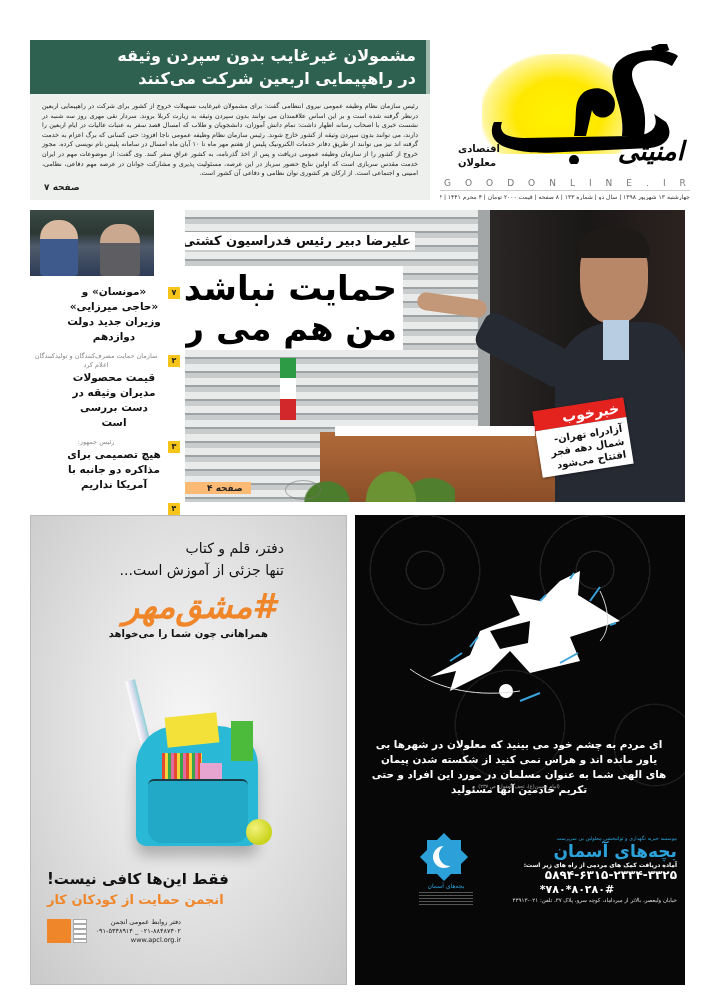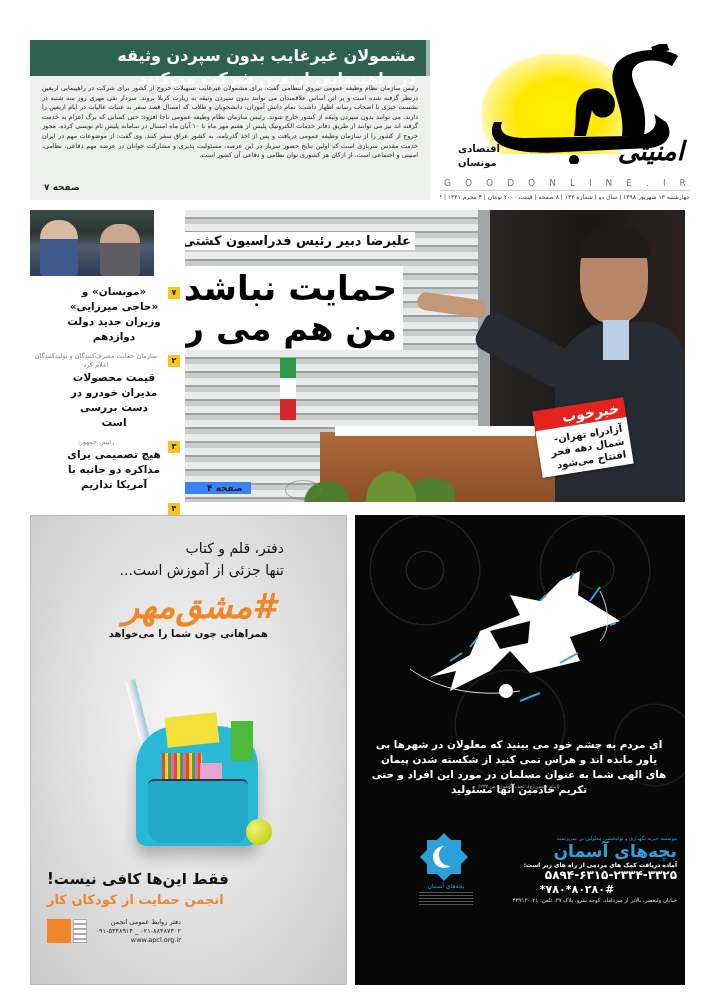--- a/index.html
+++ b/index.html
@@ -11,21 +11,21 @@
     .sun { position: absolute; left: 42px; top: 22px; width: 140px; height: 100px;
            background: radial-gradient(ellipse at 55% 60%, #fff200 0%, #ffe800 40%, #fff6a0 70%, rgba(255,255,255,0) 74%); }
     .logo-main { position: absolute; left: 14px; top: 12px; width: 230px; height: 120px; }
     .logo-sub { position: absolute; left: 18px; top: 110px; width: 60px; text-align: left; font-size: 10px; line-height: 14px; font-weight: bold; color: #111; }
     .logo-roz { position: absolute; right: 6px; top: 104px; font-size: 26px; font-weight: bold; font-style: italic; font-family: "DejaVu Serif", serif; color: #000; }
     .goodonline { position: absolute; left: 0; top: 146px; width: 250px; display: flex; justify-content: space-between; direction: ltr; font-size: 9px; color: #777; letter-spacing: 0; padding: 0 4px; border-bottom: 1px solid #ccc; padding-bottom: 2px; }
     .dateline { position: absolute; left: 0; top: 161px; width: 250px; font-size: 6px; color: #333; text-align: center; white-space: nowrap; overflow: hidden; }
 
     
     .top-story { position: absolute; left: 30px; top: 40px; width: 400px; height: 160px; background: #eef0ee; }
-    .top-story-head { background: #2e6150; height: 36px; padding: 4px 10px; color: #fff; text-align: right; border-right: 4px solid #9fb9ad; }
+    .top-story-head { background: #2e6150; height: 54px; padding: 4px 10px; color: #fff; text-align: right; border-right: 4px solid #9fb9ad; }
     .top-story-head .l { font-size: 16px; font-weight: bold; line-height: 23px; }
     .top-story-body { padding: 8px 12px 0 12px; font-size: 6.4px; line-height: 9.6px; color: #222; text-align: justify; }
     .top-story-page { position: absolute; right: auto; left: 14px; bottom: 8px; font-size: 9px; font-weight: bold; color: #222; }
 
     
     .left-col { position: absolute; left: 30px; top: 210px; width: 150px; }
     .ministers-photo { width: 124px; height: 66px; margin-left: 0; margin-right: 26px;
       background: linear-gradient(180deg, #3a4a44 0%, #2b3733 35%, #4f5b6b 55%, #2d3b56 100%); position: relative; overflow: hidden; }
     .ministers-photo .p1 { position: absolute; left: 10px; top: 10px; width: 38px; height: 56px; border-radius: 18px 18px 4px 4px; background: linear-gradient(180deg,#d9b9a0 0 34%, #3e5a8c 34% 100%); }
     .ministers-photo .p2 { position: absolute; left: 70px; top: 14px; width: 40px; height: 52px; border-radius: 18px 18px 4px 4px; background: linear-gradient(180deg,#caa88f 0 36%, #5e5e62 36% 100%); }
@@ -54,21 +54,21 @@
     .plant { position: absolute; left: 110px; top: 175px; width: 160px; height: 117px; background:
       radial-gradient(ellipse at 20% 100%, #4c7d2d 0 12%, transparent 13%),
       radial-gradient(ellipse at 60% 100%, #6b9334 0 18%, transparent 19%),
       radial-gradient(ellipse at 85% 100%, #507f2e 0 14%, transparent 15%); }
     .olympic { position: absolute; left: 100px; top: 270px; width: 36px; height: 20px; border: 1px solid #777; border-radius: 50%; opacity: .55; }
 
     .kicker-box { position: absolute; right: 270px; top: 22px; background: #fff; padding: 0 4px; font-size: 13px; font-weight: bold; color: #111; white-space: nowrap; line-height: 18px; }
     .headline-box { position: absolute; background: #fff; font-weight: 900; color: #000; white-space: nowrap; padding: 0 6px; }
     .headline-1 { right: 282px; top: 56px; font-size: 34px; line-height: 44px; }
     .headline-2 { right: 282px; top: 96px; font-size: 34px; line-height: 44px; }
-    .main-page { position: absolute; left: 0; bottom: 8px; background: #3b82f6; font-size: 9px; font-weight: bold; padding: 1px 8px 1px 22px; color: #222; }
+    .main-page { position: absolute; left: 0; bottom: 8px; background: #fdba74; font-size: 9px; font-weight: bold; padding: 1px 8px 1px 22px; color: #222; }
 
     .khabar { position: absolute; left: 537px; top: 404px; width: 92px; transform: rotate(-9deg); transform-origin: center; box-shadow: 0 1px 3px rgba(0,0,0,.4); }
     .khabar-head { background: #e4231f; color: #fff; font-size: 14px; font-weight: bold; padding: 2px 6px; text-align: right; }
     .khabar-body { background: #fff; color: #111; font-size: 10px; font-weight: bold; line-height: 13px; padding: 4px 6px; text-align: right; }
 
     
     .ad-left { position: absolute; left: 30px; top: 515px; width: 317px; height: 470px; border: 1px solid #bbb;
       background: radial-gradient(ellipse at 50% 45%, #f6f6f6 0%, #e4e4e4 45%, #c9c9c9 100%); overflow: hidden; }
     .ad-l-line1, .ad-l-line2 { position: absolute; right: 62px; font-size: 14px; font-weight: normal; color: #111; }
     .ad-l-line1 { top: 24px; }
@@ -122,21 +122,21 @@
   <div class="sun"></div>
   <svg class="logo-main" viewBox="0 0 230 120">
     <path d="M40 78 C 30 100, 55 112, 110 108 L 196 104 C 214 102, 220 90, 212 78 L 200 70 C 206 84, 196 92, 176 92 L 70 94 C 52 94, 44 88, 48 78 Z" fill="#000"></path>
     <path d="M168 92 C 172 60, 150 40, 162 20 C 176 2, 214 4, 224 12 L 218 22 C 200 12, 178 16, 178 30 C 178 46, 196 56, 190 92 Z" fill="#000"></path>
     <path d="M120 92 C 124 72, 118 58, 130 48 C 146 38, 166 50, 160 66 C 154 78, 140 74, 138 66 L 132 92 Z" fill="#000"></path>
     <circle cx="120" cy="116" r="5" fill="#000"></circle>
     <rect x="198" y="0" width="16" height="9" fill="#000" transform="rotate(-20 206 4)"></rect>
   </svg>
   <div class="logo-sub">
     <div>اقتصادی</div>
-    <div>مونسان</div>
+    <div>معلولان</div>
   </div>
   <div class="logo-roz">امنیتی</div>
   <div class="goodonline">
     <span>G</span>
     <span>O</span>
     <span>O</span>
     <span>D</span>
     <span>O</span>
     <span>N</span>
     <span>L</span>
@@ -167,21 +167,21 @@
   <div class="brief">
     <div class="brief-num">۷</div>
     <div class="brief-text">
       <div class="brief-title">«مونسان» و «حاجی میرزایی» وزیران جدید دولت دوازدهم</div>
     </div>
   </div>
   <div class="brief">
     <div class="brief-num">۲</div>
     <div class="brief-text">
       <div class="brief-kicker">سازمان حمایت مصرف‌کنندگان و تولیدکنندگان اعلام کرد</div>
-      <div class="brief-title">قیمت محصولات مدیران خودرو در دست بررسی است</div>
+      <div class="brief-title">قیمت محصولات مدیران وثیقه در دست بررسی است</div>
     </div>
   </div>
   <div class="brief">
     <div class="brief-num">۳</div>
     <div class="brief-text">
       <div class="brief-kicker">رئیس جمهور:</div>
       <div class="brief-title">هیچ تصمیمی برای مذاکره دو جانبه با آمریکا نداریم</div>
     </div>
   </div>
   <div class="brief">

